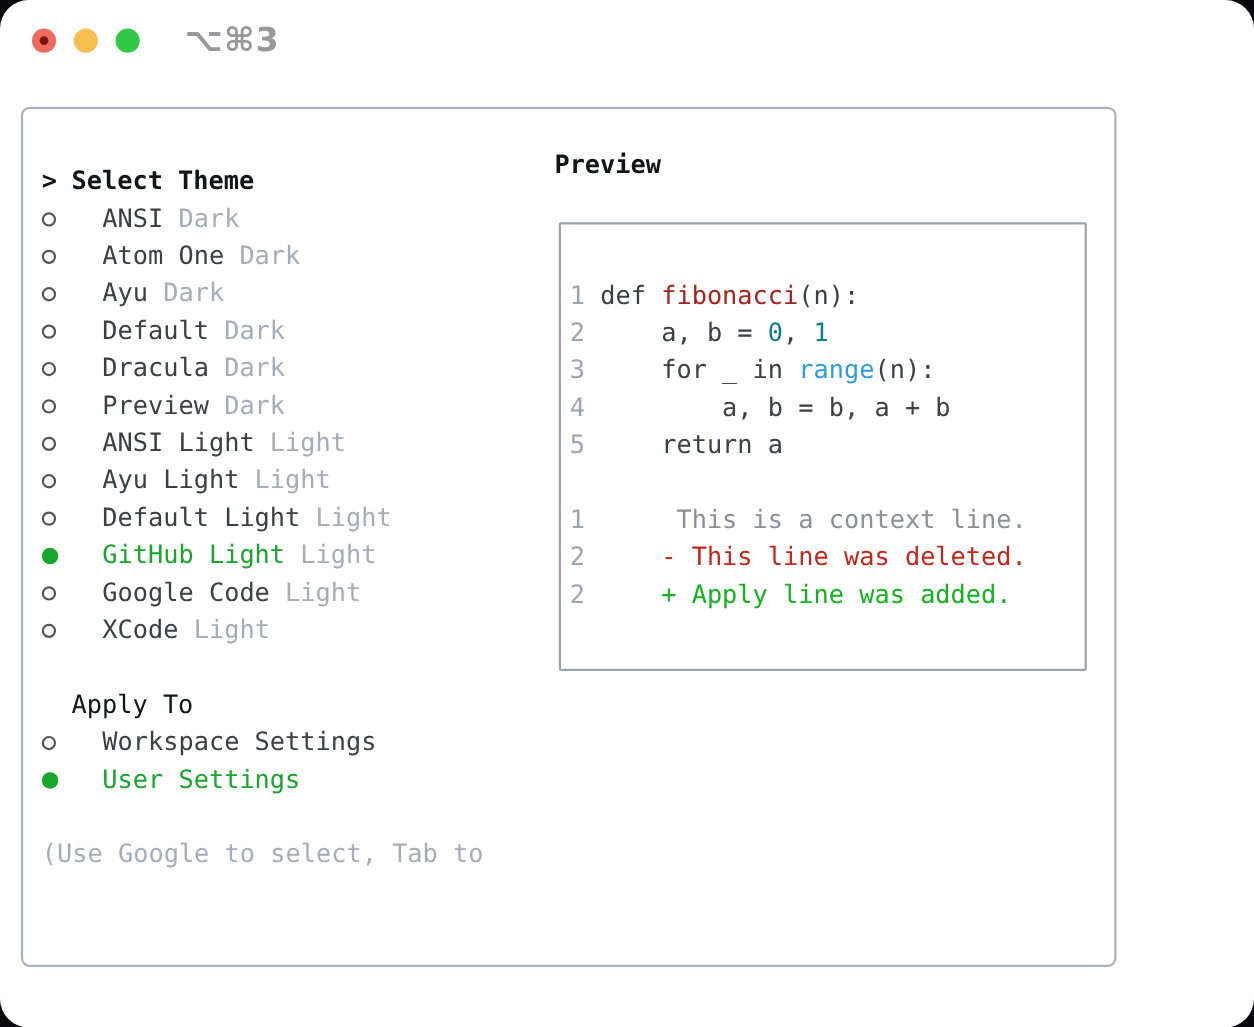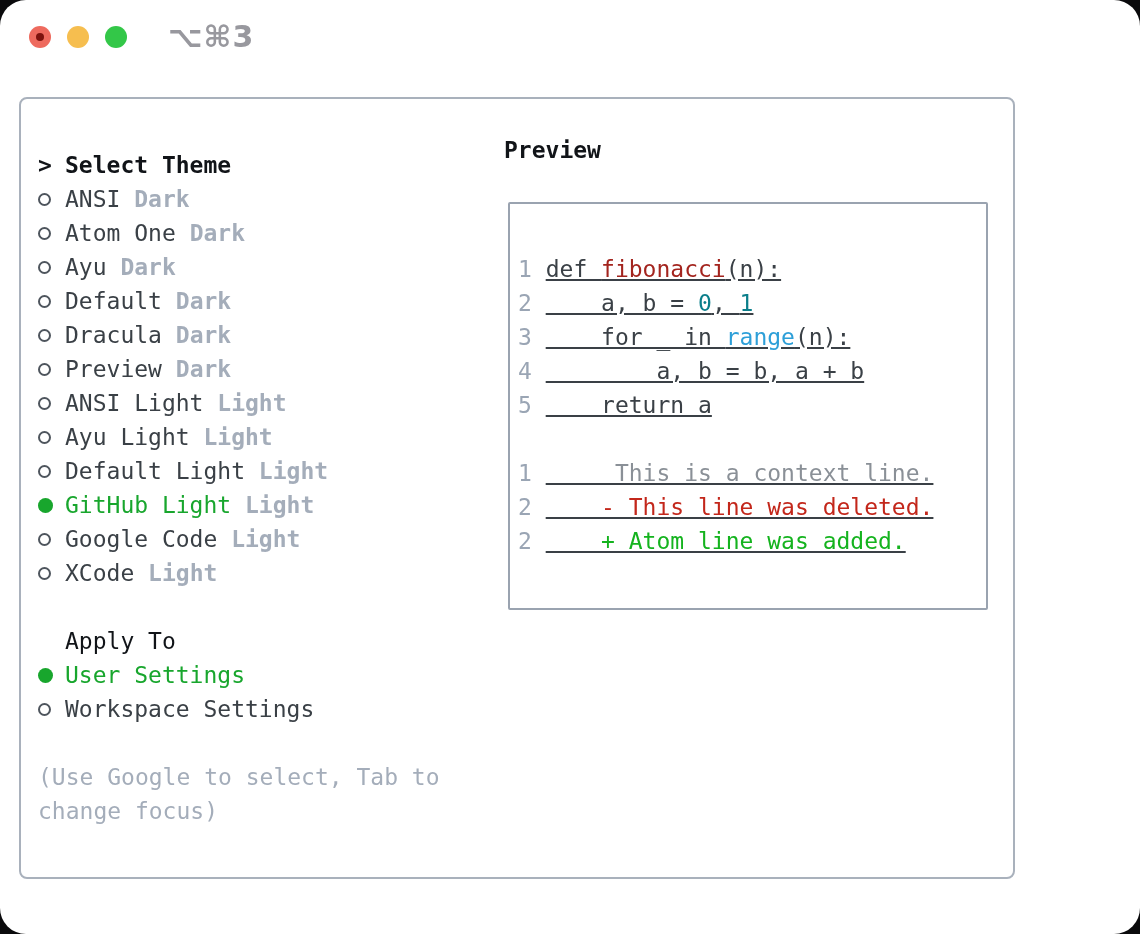--- a/index.html
+++ b/index.html
@@ -45,33 +45,33 @@
   
   .left-col{position:absolute;left:17px;top:49px;}
   .row{height:34px;display:flex;align-items:center;white-space:pre;}
   .gap-row{height:34px;}
   .mark{width:27px;display:flex;align-items:center;flex:none;}
   .prompt{font-weight:700;color:var(--black);}
   .title{font-weight:700;color:var(--black);}
   .subtitle{color:var(--black);}
   .circ{width:13px;height:13px;border:2px solid #4e555d;border-radius:50%;box-sizing:border-box;}
   .circ.sel{width:15px;height:15px;border:none;background:var(--green);}
-  .name{color:var(--ink);}
+  .name{color:var(--ink);margin-left:28px;}
   .row.selected .name{color:var(--green);}
-  .suffix{color:var(--gray);margin-left:1ch;font-weight:bold;}
+  .suffix{color:var(--gray);margin-left:1ch;}
   .hint{color:var(--gray);}
   .hint .row{height:34px;}
   
   .preview-title-row{position:absolute;left:483px;top:34px;height:34px;line-height:34px;}
   .preview-box{
     position:absolute;left:487px;top:103px;width:480px;height:408px;
     border:2px solid var(--box-border);border-radius:2px;box-sizing:border-box;
     padding:48px 0 0 8px;overflow:hidden;
   }
-  .pline{height:34px;line-height:34px;white-space:pre;text-decoration:underline;}
+  .pline{height:34px;line-height:34px;white-space:pre;}
   .ln{display:inline-block;width:2ch;color:var(--lngray);}
   .c-code{color:var(--ink);}
   .c-func{color:var(--func);}
   .c-lit{color:var(--lit);}
   .c-builtin{color:var(--builtin);}
   .c-ctx{color:var(--ctx);}
   .c-del{color:var(--del);}
   .c-add{color:var(--add);}
 </style>
 </head>
@@ -112,42 +112,41 @@
         </div>
 
       <div class="gap-row"></div>
 
       <div class="row">
         <span class="mark"></span>
         <span class="subtitle">Apply To</span>
       </div>
 
       <div id="apply-list">
+          <div class="row"><span class="mark"><span class="circ"></span></span><span class="name">Workspace Settings</span></div>
           <div class="row selected"><span class="mark"><span class="circ sel"></span></span><span class="name">User Settings</span></div>
-          <div class="row"><span class="mark"><span class="circ"></span></span><span class="name">Workspace Settings</span></div>
         </div>
 
       <div class="gap-row"></div>
 
       <div class="hint">
         <div class="row">(Use Google to select, Tab to</div>
-        <div class="row">change focus)</div>
       </div>
     </div>
 
     <div class="preview-title-row title">Preview</div>
 
     <div class="preview-box">
       <div id="preview-lines">
           <div class="pline"><span class="ln">1</span><span class="c-code">def </span><span class="c-func">fibonacci</span><span class="c-code">(n):</span></div>
           <div class="pline"><span class="ln">2</span><span class="c-code">    a, b = </span><span class="c-lit">0</span><span class="c-code">, </span><span class="c-lit">1</span></div>
           <div class="pline"><span class="ln">3</span><span class="c-code">    for _ in </span><span class="c-builtin">range</span><span class="c-code">(n):</span></div>
           <div class="pline"><span class="ln">4</span><span class="c-code">        a, b = b, a + b</span></div>
           <div class="pline"><span class="ln">5</span><span class="c-code">    return a</span></div>
           <div class="pline"><span class="ln"></span></div>
           <div class="pline"><span class="ln">1</span><span class="c-ctx">     This is a context line.</span></div>
           <div class="pline"><span class="ln">2</span><span class="c-del">    - This line was deleted.</span></div>
-          <div class="pline"><span class="ln">2</span><span class="c-add">    + Atom line was added.</span></div>
+          <div class="pline"><span class="ln">2</span><span class="c-add">    + Apply line was added.</span></div>
         </div>
     </div>
 
   </div>
 </div>
 
 </body></html>

